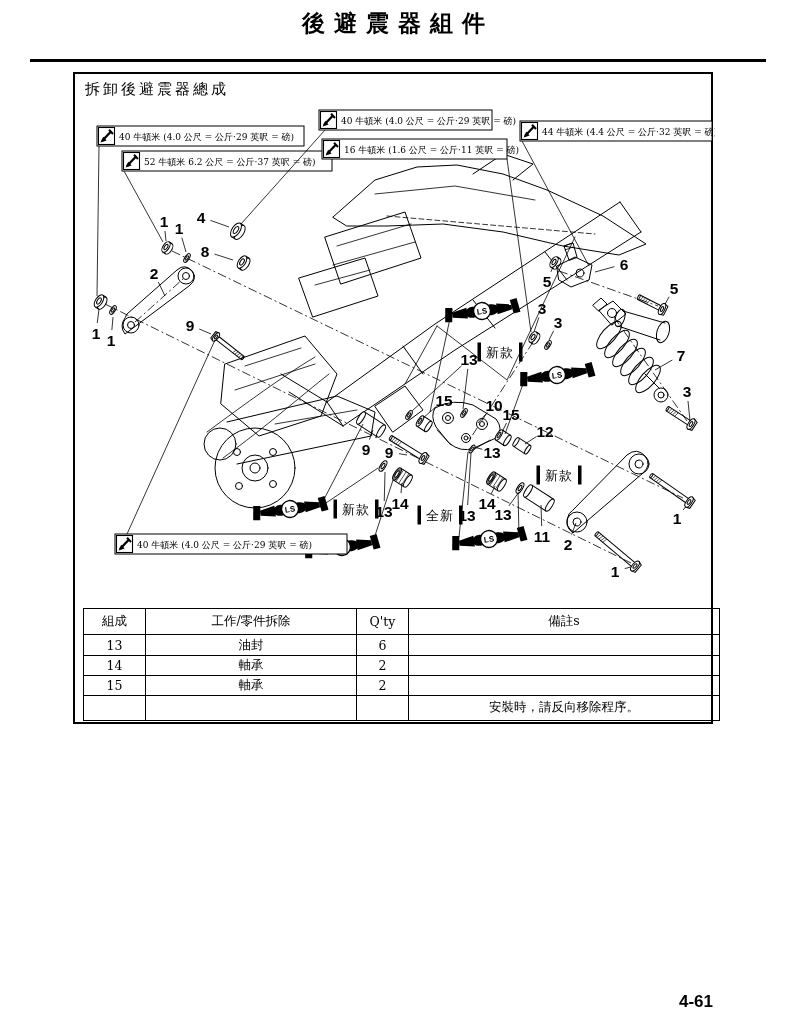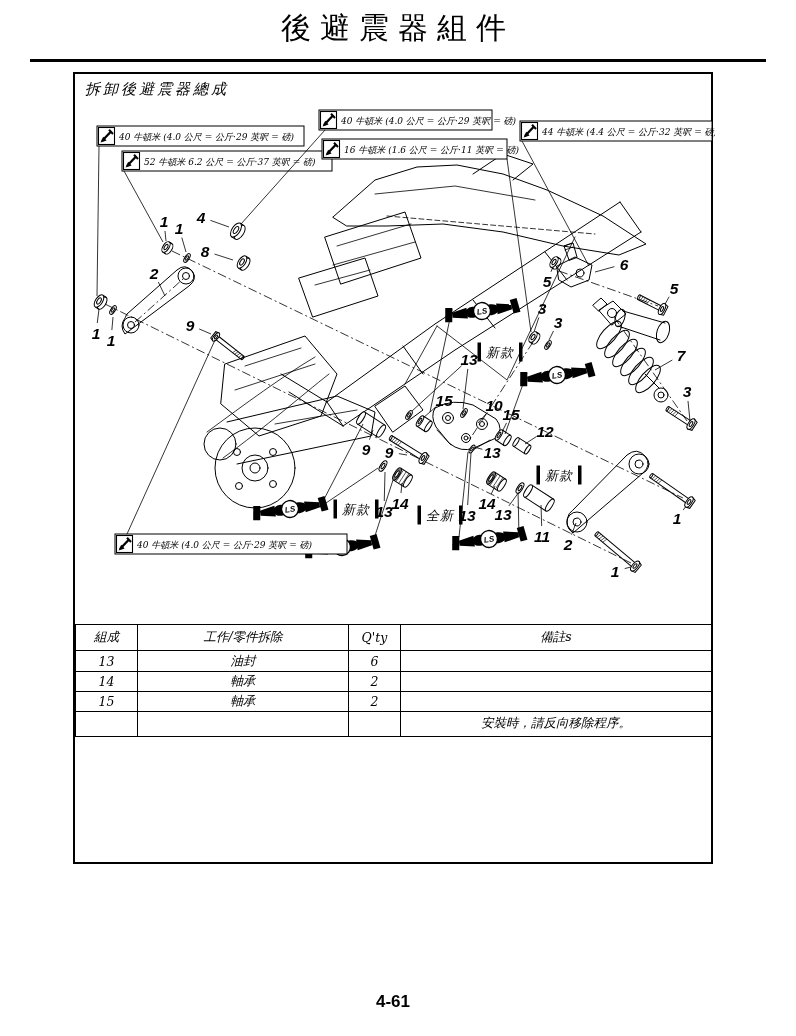--- a/index.html
+++ b/index.html
@@ -1,33 +1,33 @@
 <!DOCTYPE html>
 <html><head>
 <meta charset="utf-8">
 <style>
   html,body{margin:0;padding:0;background:#fff;}
   .page{position:relative;width:796px;height:1036px;background:#fff;color:#000;
         font-family:"DejaVu Serif",serif;overflow:hidden;}
   .page-title{position:absolute;top:8px;left:0;width:100%;text-align:center;
-              font-size:30px;letter-spacing:9px;}
+              font-size:23px;letter-spacing:9px;font-weight:bold;}
   .title-rule{position:absolute;top:59px;left:30px;width:736px;height:3px;background:#000;}
-  .content-box{position:absolute;left:73px;top:72px;width:640px;height:792px;
-               border:2px solid #000;box-sizing:border-box;font-style:italic;}
+  .content-box{position:absolute;left:73px;top:72px;width:640px;height:652px;
+               border:2px solid #000;box-sizing:border-box;}
   .section-heading{position:absolute;left:10px;top:6px;font-size:15px;letter-spacing:3px;}
   svg.diagram{position:absolute;left:0;top:0;}
-  table.parts{position:absolute;left:0;top:534px;width:636px;border-collapse:collapse;
-              table-layout:fixed;margin-top:16px;}
+  table.parts{position:absolute;left:8px;top:534px;width:636px;border-collapse:collapse;
+              table-layout:fixed;}
   table.parts td{border:1px solid #000;font-size:12.5px;padding:0 0 0 0;
                  font-family:"DejaVu Serif",serif;vertical-align:middle;overflow:hidden;}
   td.c{text-align:center;}
   td.num{font-family:"Liberation Sans",sans-serif;font-size:13px;text-align:center;}
   td.desc,td.remark{text-align:center;padding-left:7px;}
   tr.lastrow td{vertical-align:top;padding-top:3px;}
-  .page-number{position:absolute;top:992px;left:73px;width:640px;text-align:center;
+  .page-number{position:absolute;top:992px;left:73px;width:640px;text-align:right;
                font-family:"Liberation Sans",sans-serif;font-weight:bold;font-size:17px;}
 </style>
 </head>
 <body>
 
 <div class="page">
 
   <div class="page-title">後避震器組件</div>
   <div class="title-rule"></div>
 

